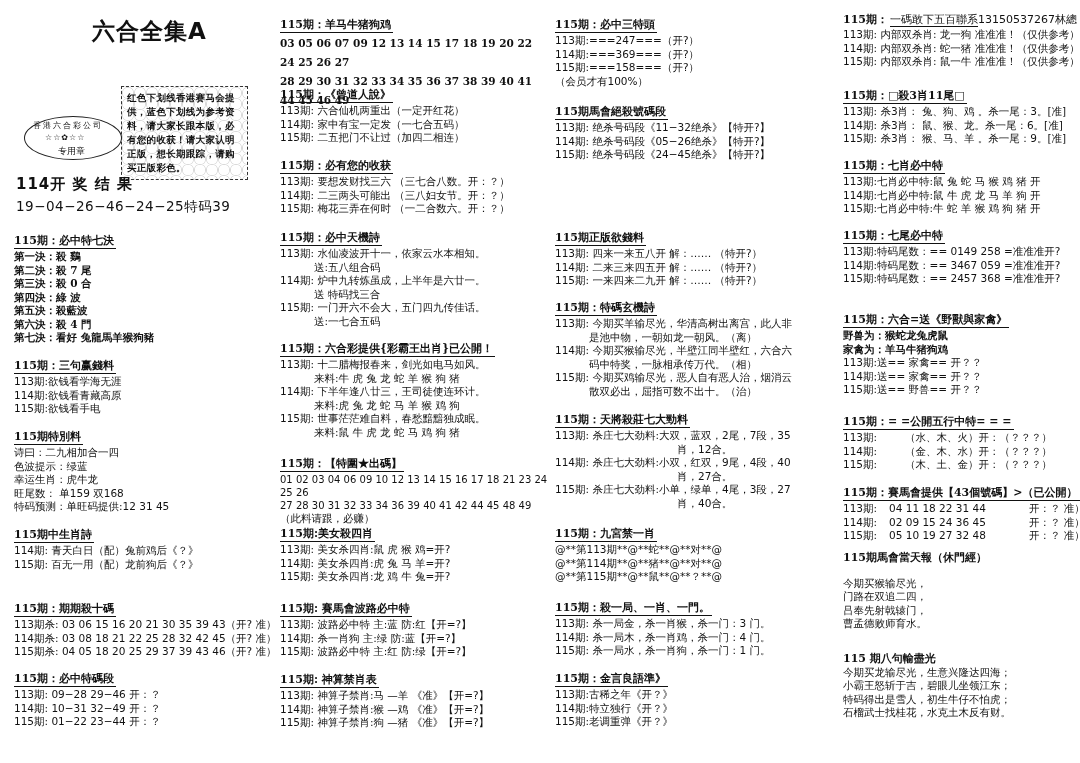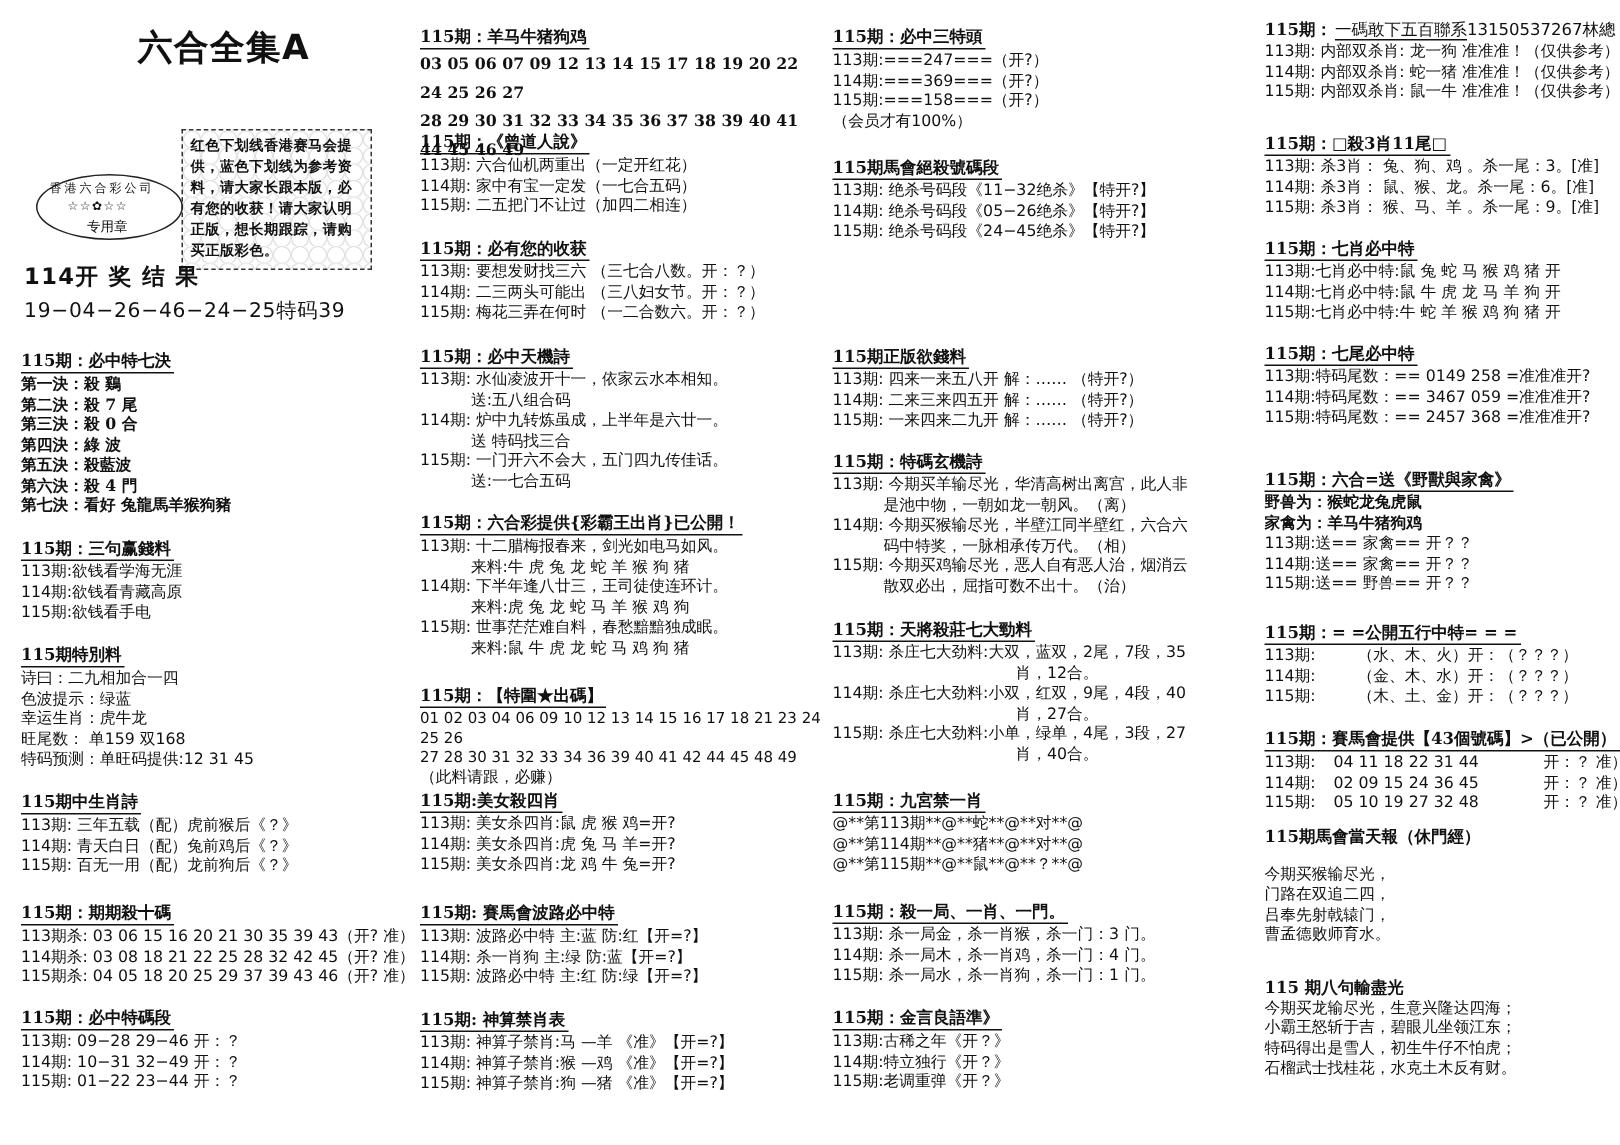--- a/index.html
+++ b/index.html
@@ -76,21 +76,20 @@
     <div class="ttl">115期特別料</div>
     <div class="ln">诗曰：二九相加合一四</div>
     <div class="ln">色波提示：绿蓝</div>
     <div class="ln">幸运生肖：虎牛龙</div>
     <div class="ln">旺尾数： 单159 双168</div>
     <div class="ln">特码预测：单旺码提供:12 31 45</div>
   </div>
 
   <div class="sec" style="top:523px">
     <div class="ttl">115期中生肖詩</div>
-    <div class="ln">113期:  三年五载（配）虎前猴后《？》</div>
     <div class="ln">114期:  青天白日（配）兔前鸡后《？》</div>
     <div class="ln">115期:  百无一用（配）龙前狗后《？》</div>
   </div>
 
   <div class="sec" style="top:597px">
     <div class="ttl">115期：期期殺十碼</div>
     <div class="ln">113期杀: 03 06 15 16 20 21 30 35 39 43（开? 准）</div>
     <div class="ln">114期杀: 03 08 18 21 22 25 28 32 42 45（开? 准）</div>
     <div class="ln">115期杀: 04 05 18 20 25 29 37 39 43 46（开? 准）</div>
   </div>

